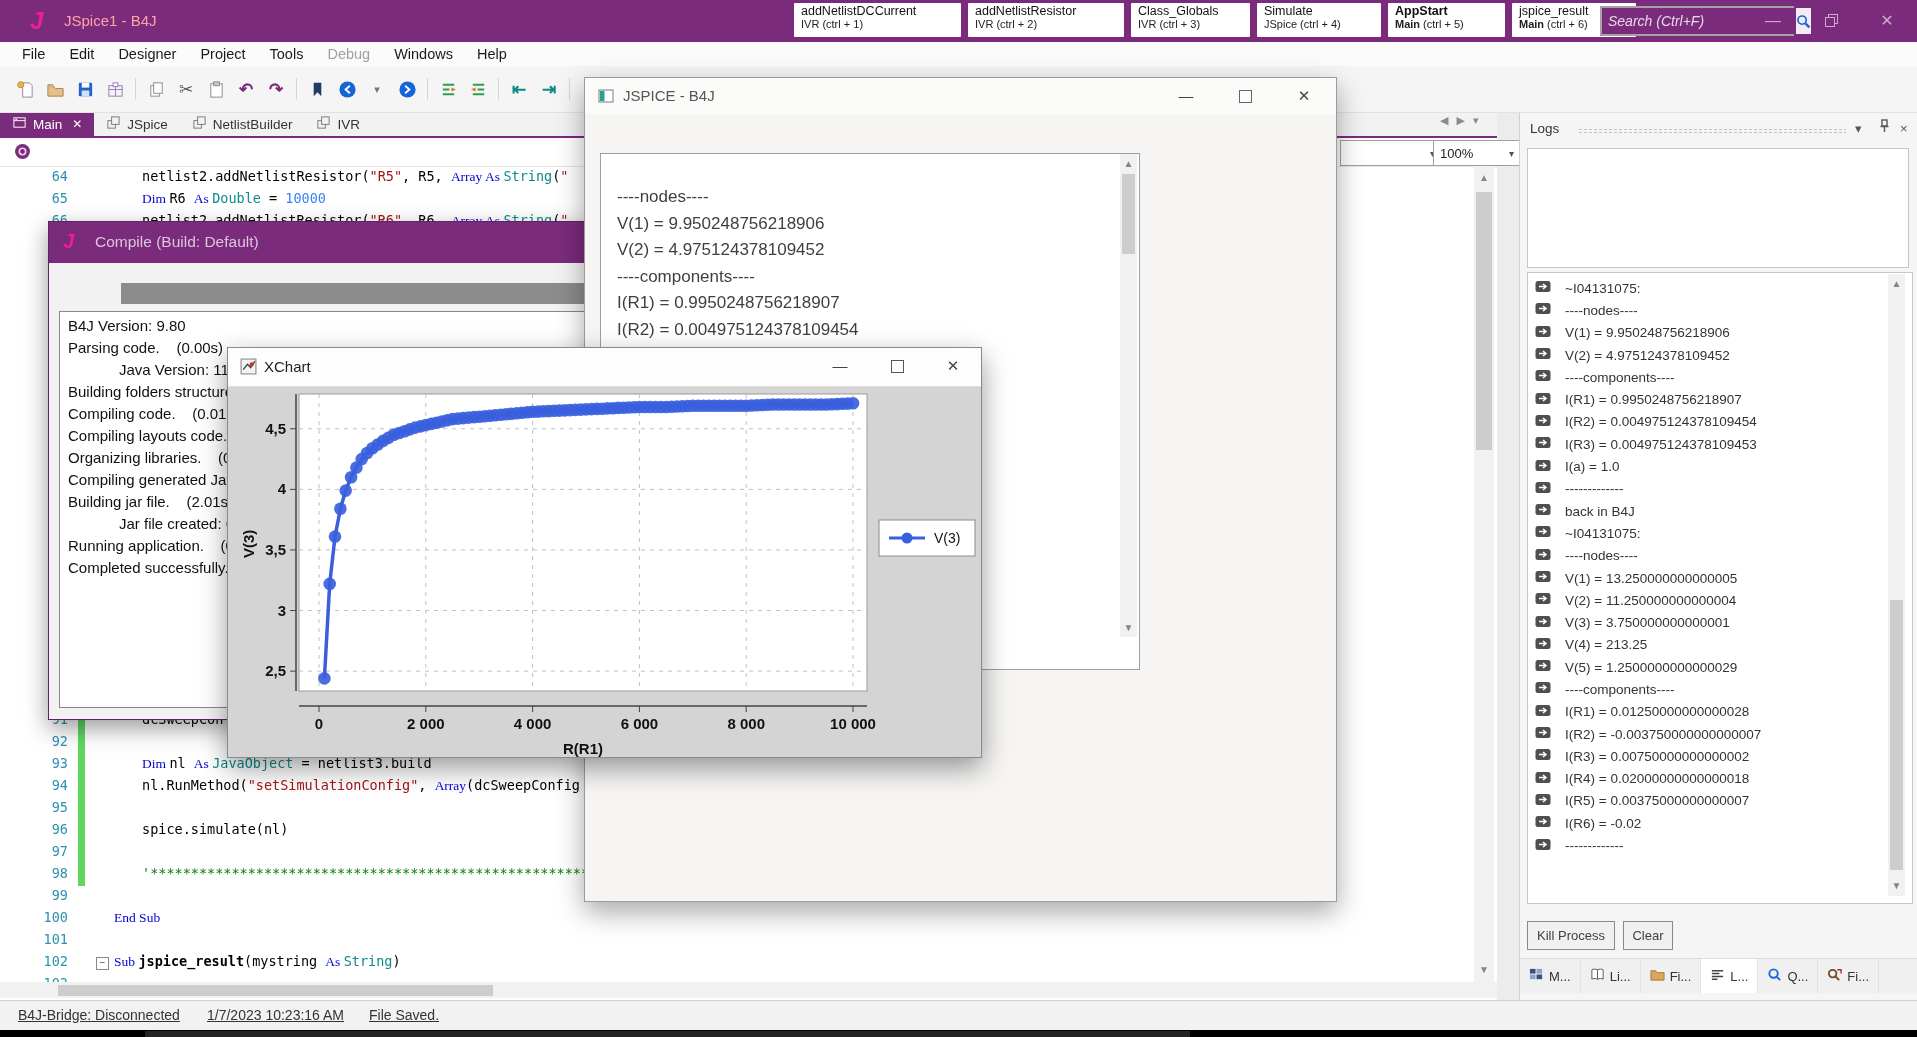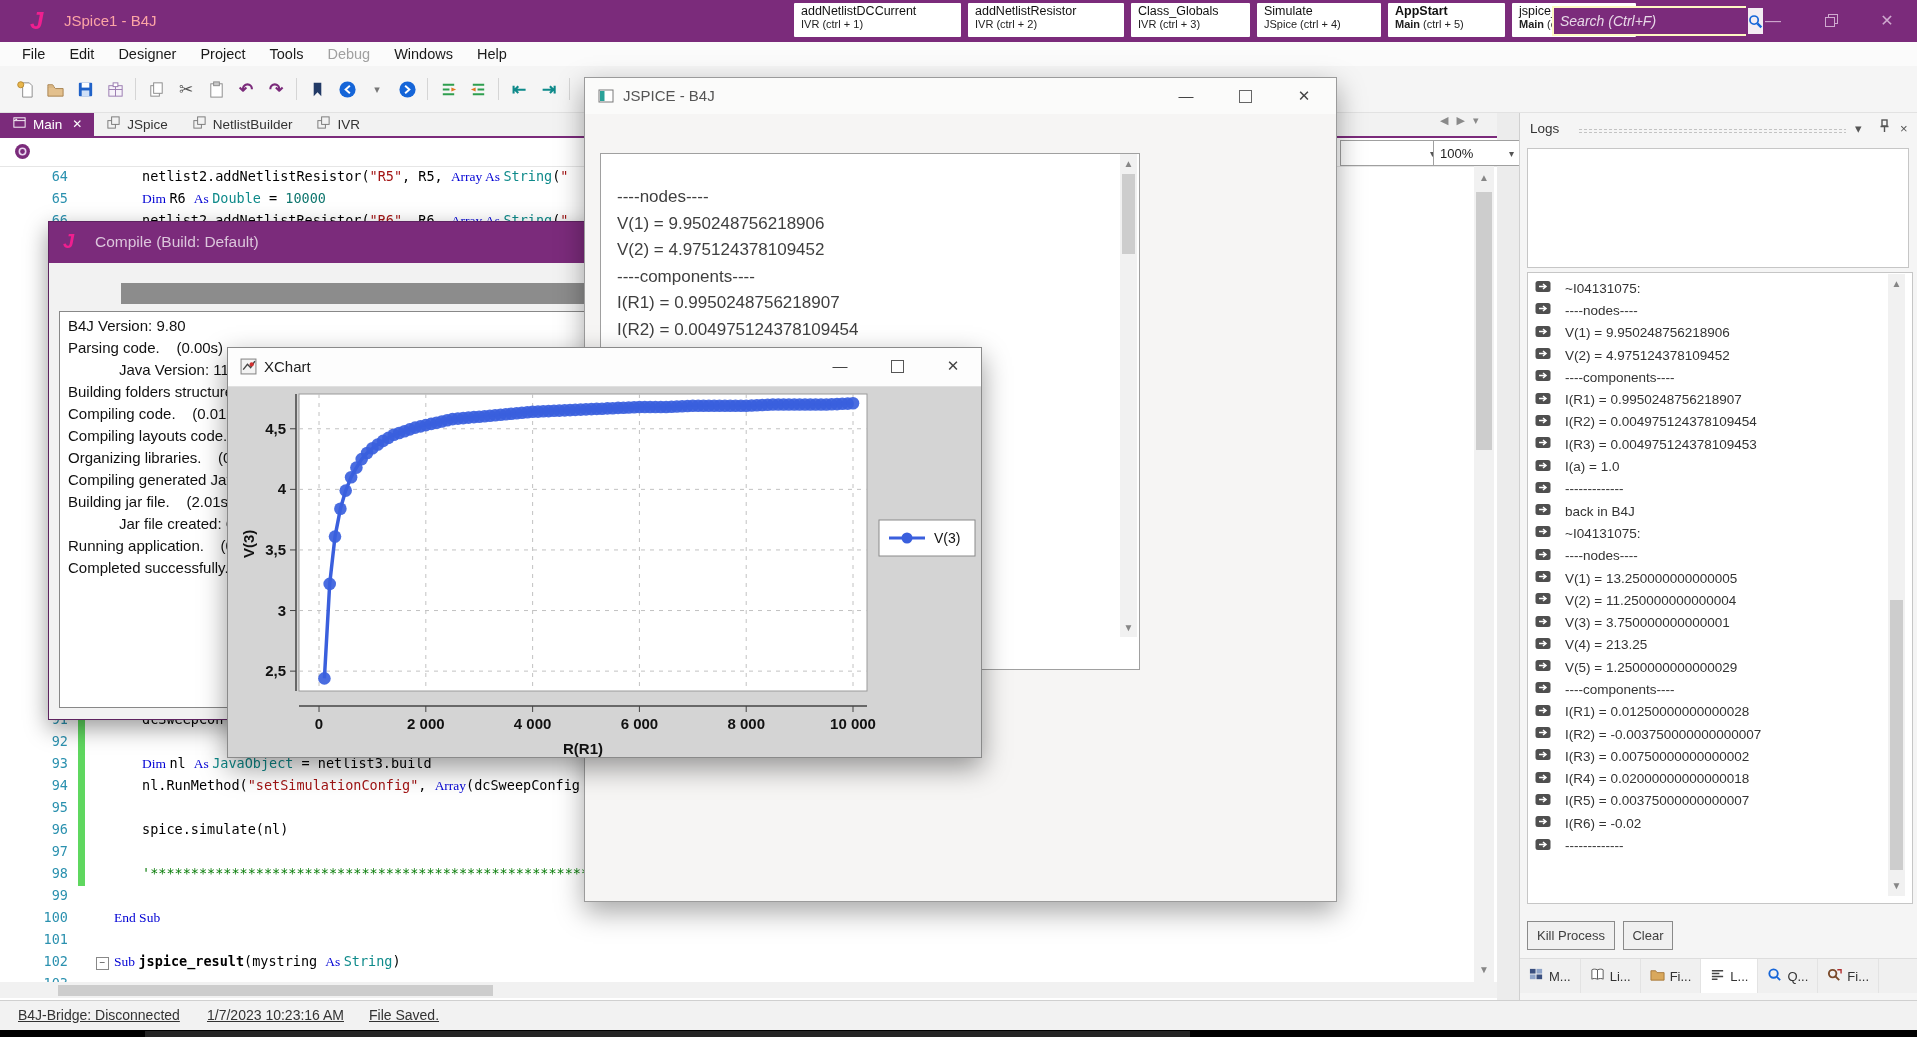--- a/index.html
+++ b/index.html
@@ -8,21 +8,21 @@
   .abs{position:absolute;}
   
   #titlebar{left:0;top:0;width:1917px;height:42px;background:#7b2b7b;z-index:4;}
   #app-logo{left:30px;top:7px;font-size:24px;font-weight:bold;color:#ef1f8f;font-style:italic;}
   #win-title{left:64px;top:12px;font-size:15px;color:#fca5a5;}
   #bookmarks{left:794px;top:3px;height:34px;display:flex;gap:7px;}
   .bm{background:#fff;border-radius:1px;padding:2px 7px 1px 7px;line-height:13px;cursor:pointer;}
   .bm .l1{font-size:12.5px;color:#111;white-space:nowrap;}
   .bm .l2{font-size:11px;color:#222;white-space:nowrap;}
   .bold{font-weight:bold;}
-  #searchbox{left:1552px;top:6px;width:190px;height:26px;border:2px solid #fef9c3;display:flex;}
+  #searchbox{left:1600px;top:6px;width:190px;height:26px;border:2px solid #a3a3a3;display:flex;}
   #searchbox input{flex:1;background:#7b2b7b;border:0;outline:none;color:#eee;
       font-style:italic;font-size:14px;padding:0 6px;font-family:"Liberation Sans",sans-serif;}
   #searchbox input::placeholder{color:#e7d8e7;font-style:italic;}
   #search-btn{width:30px;background:#f3ecf3;display:flex;align-items:center;justify-content:center;}
   .winctl{top:12px;width:30px;height:18px;color:#cfa9cf;font-size:16px;text-align:center;line-height:18px;cursor:pointer;}
   
   #menubar{left:0;top:42px;width:1917px;height:24px;background:#fbfbfb;display:flex;align-items:center;padding-left:10px;z-index:4;}
   .menu-item{font-size:14.5px;color:#1a1a1a;padding:2px 12px;cursor:pointer;}
   .menu-item.disabled{color:#a0a0a0;}
   #toolbar{left:0;top:66px;width:1917px;height:46px;background:#f5f5f5;border-bottom:1px solid #e2e2e2;
@@ -43,21 +43,21 @@
   #appstart-label{left:40px;top:143px;font-size:14px;color:#222;}
   .combo{height:24px;background:#fff;border:1px solid #a0a0a0;font-size:13px;color:#222;
       display:flex;align-items:center;justify-content:space-between;padding:0 6px;z-index:2;}
   .combo .car{color:#555;font-size:10px;}
   
   #editor-bg{left:0;top:138px;width:1497px;height:860px;background:#fff;z-index:1;}
   .lnum{font-family:"DejaVu Sans Mono",monospace;font-size:13.5px;color:#2b91af;
       width:68px;text-align:right;z-index:1;}
   .codeline{font-family:"DejaVu Sans Mono",monospace;font-size:13.5px;white-space:pre;z-index:1;color:#000;}
   .tk-kw{color:#0000d4;font-family:Liberation Serif, serif;} .tk-ty{color:#0e8a8a;} .tk-st{color:#a31515;}
-  .tk-nu{color:#0f766e;text-align:center;} .tk-cm{color:#0a7d0a;} .tk-sb{font-weight:bold;color:#000;}
+  .tk-nu{color:#3b82f6;text-align:center;} .tk-cm{color:#0a7d0a;} .tk-sb{font-weight:bold;color:#000;}
   #change-bar{left:78px;top:710px;width:7px;height:176px;background:#5fd75f;z-index:1;}
   .collapse-box{left:96px;width:11px;height:11px;border:1px solid #888;background:#fff;color:#444;
       font-size:10px;line-height:9px;text-align:center;z-index:1;}
   
   .sb-track{background:#f1f1f1;z-index:5;}
   .sb-thumb{background:#cdcdcd;z-index:6;}
   .sb-btn{background:#f1f1f1;color:#868686;font-size:10px;text-align:center;z-index:6;}
   
   #splitter{left:1497px;top:112px;width:22px;height:888px;background:#ececec;z-index:1;}
   #logs-panel{left:1519px;top:112px;width:398px;height:888px;background:#f5f5f5;border-left:1px solid #d0d0d0;z-index:2;}

